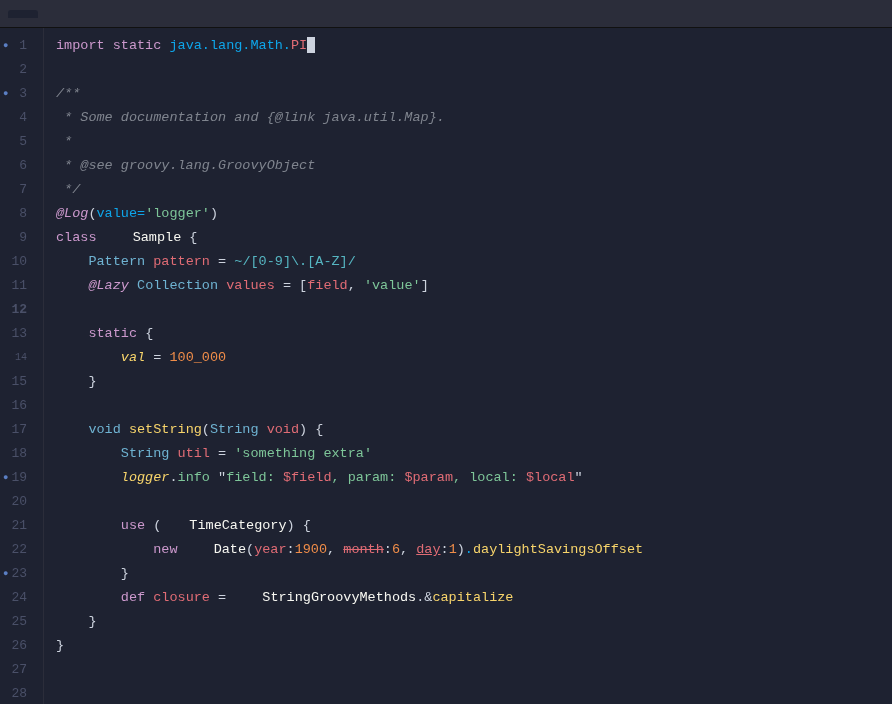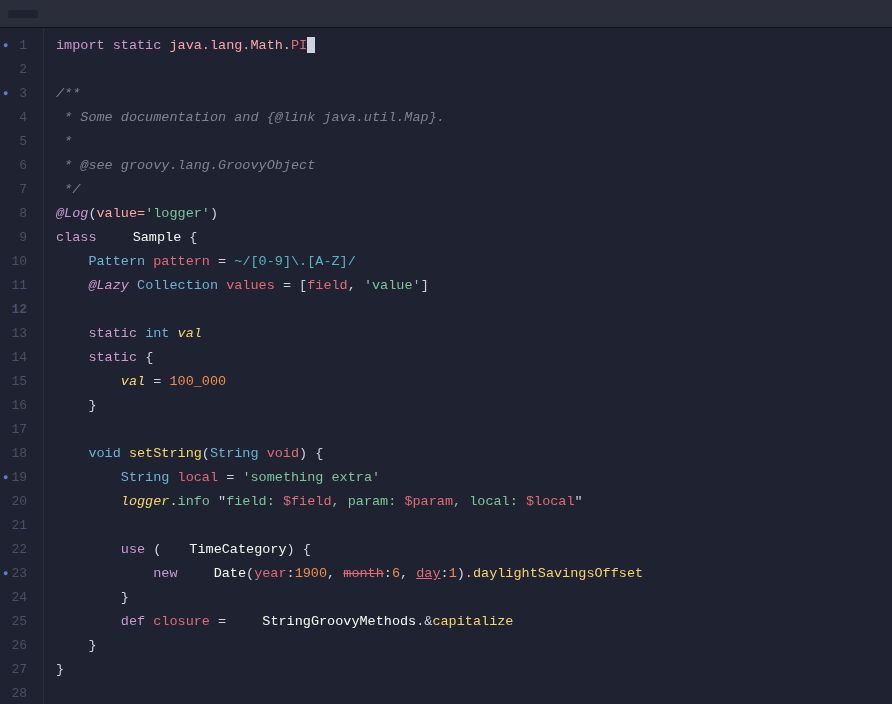--- a/index.html
+++ b/index.html
@@ -98,21 +98,21 @@
     .ann { color: #cc99cd; font-style: italic; } 
     .annval { color: #7ec699; } 
     .field { color: #e06c75; } 
     .op { color: #cdd3de; } 
     .punct { color: #cdd3de; }
     .rx { color: #56b6c2; } 
     .prop { color: #f8d56b; } 
     .param { color: #e06c75; } 
     .ivar { color: #e06c75; }
     .val-name { color: #f8d56b; font-style: italic; }
-    .plain { color: #fca5a5; }
+    .plain { color: #0ea5e9; }
     .logger { color: #f8d56b; font-style: italic; }
     .info-kw { color: #7ec699; }
     .strike { text-decoration: line-through; color: #e06c75; }
     .underline { text-decoration: underline; color: #e06c75; }
     .cursor {
       display: inline-block;
       width: 8px;
       background: #cdd3de;
       height: 16px;
       vertical-align: middle;
@@ -174,21 +174,21 @@
         <div class="ln-wrap" style="position: relative; height: 24px; line-height: 24px;">
           <span class="ln" style="display: block; padding-right: 8px; font-size: 13px;">11</span>
         </div>
         <div class="ln-wrap" style="position: relative; height: 24px; line-height: 24px;">
           <span class="ln" style="display: block; padding-right: 8px; font-size: 13px; font-weight: bold;">12</span>
         </div>
         <div class="ln-wrap" style="position: relative; height: 24px; line-height: 24px;">
           <span class="ln" style="display: block; padding-right: 8px; font-size: 13px;">13</span>
         </div>
         <div class="ln-wrap" style="position: relative; height: 24px; line-height: 24px;">
-          <span class="ln" style="display: block; padding-right: 8px; font-size: 13px;">14</span>
+          <span class="ln" style="display: block; padding-right: 8px; font-size: 10px;">14</span>
         </div>
         <div class="ln-wrap" style="position: relative; height: 24px; line-height: 24px;">
           <span class="ln" style="display: block; padding-right: 8px; font-size: 13px;">15</span>
         </div>
         <div class="ln-wrap" style="position: relative; height: 24px; line-height: 24px;">
           <span class="ln" style="display: block; padding-right: 8px; font-size: 13px;">16</span>
         </div>
         <div class="ln-wrap" style="position: relative; height: 24px; line-height: 24px;">
           <span class="ln" style="display: block; padding-right: 8px; font-size: 13px;">17</span>
         </div>
@@ -236,27 +236,26 @@
         <div class="line"><span class="cmt">/**</span></div>
         <div class="line"><span class="cmt"> * Some documentation and {@link java.util.Map}.</span></div>
         <div class="line"><span class="cmt"> *</span></div>
         <div class="line"><span class="cmt"> * @see groovy.lang.GroovyObject</span></div>
         <div class="line"><span class="cmt"> */</span></div>
         <div class="line"><span class="ann">@Log</span><span class="punct">(</span><span class="plain">value=</span><span class="annval">'logger'</span><span class="punct">)</span></div>
         <div class="line"><span class="kw">class</span> <span class="cls">Sample</span> <span class="punct">{</span></div>
         <div class="line">    <span class="type">Pattern</span> <span class="field">pattern</span> <span class="op">=</span> <span class="rx">~/[0-9]\.[A-Z]/</span></div>
         <div class="line">    <span class="ann">@Lazy</span> <span class="type">Collection</span> <span class="field">values</span> <span class="op">=</span> <span class="punct">[</span><span class="field">field</span><span class="punct">, </span><span class="str">'value'</span><span class="punct">]</span></div>
         <div class="line"></div>
-        <div class="line">    <span class="kw">static</span> <span class="kw2">int</span> <span class="val-name">val</span></div>
         <div class="line">    <span class="kw">static</span> <span class="punct">{</span></div>
         <div class="line">        <span class="val-name">val</span> <span class="op">=</span> <span class="num">100_000</span></div>
         <div class="line">    <span class="punct">}</span></div>
         <div class="line"></div>
         <div class="line">    <span class="kw2">void</span> <span class="fn">setString</span><span class="punct">(</span><span class="type">String</span> <span class="param">void</span><span class="punct">) {</span></div>
-        <div class="line">        <span class="type">String</span> <span class="field">local</span> <span class="op">=</span> <span class="str">'something extra'</span></div>
+        <div class="line">        <span class="type">String</span> <span class="field">util</span> <span class="op">=</span> <span class="str">'something extra'</span></div>
         <div class="line">        <span class="logger">logger</span><span class="punct">.</span><span class="info-kw">info</span> <span class="punct">"</span><span class="str">field: </span><span class="ivar">$field</span><span class="str">, param: </span><span class="ivar">$param</span><span class="str">, local: </span><span class="ivar">$local</span><span class="punct">"</span></div>
         <div class="line"></div>
         <div class="line">        <span class="kw">use</span> <span class="punct">(</span><span class="cls">TimeCategory</span><span class="punct">) {</span></div>
         <div class="line">            <span class="kw">new</span> <span class="cls">Date</span><span class="punct">(</span><span class="field">year</span><span class="punct">:</span><span class="num">1900</span><span class="punct">, </span><span class="strike">month</span><span class="punct">:</span><span class="num">6</span><span class="punct">, </span><span class="underline">day</span><span class="punct">:</span><span class="num">1</span><span class="punct">)</span><span class="plain">.</span><span class="prop">daylightSavingsOffset</span></div>
         <div class="line">        <span class="punct">}</span></div>
         <div class="line">        <span class="kw">def</span> <span class="field">closure</span> <span class="op">=</span> <span class="cls">StringGroovyMethods</span><span class="punct">.&amp;</span><span class="fn">capitalize</span></div>
         <div class="line">    <span class="punct">}</span></div>
         <div class="line"><span class="punct">}</span></div>
       </div>
   </div>

